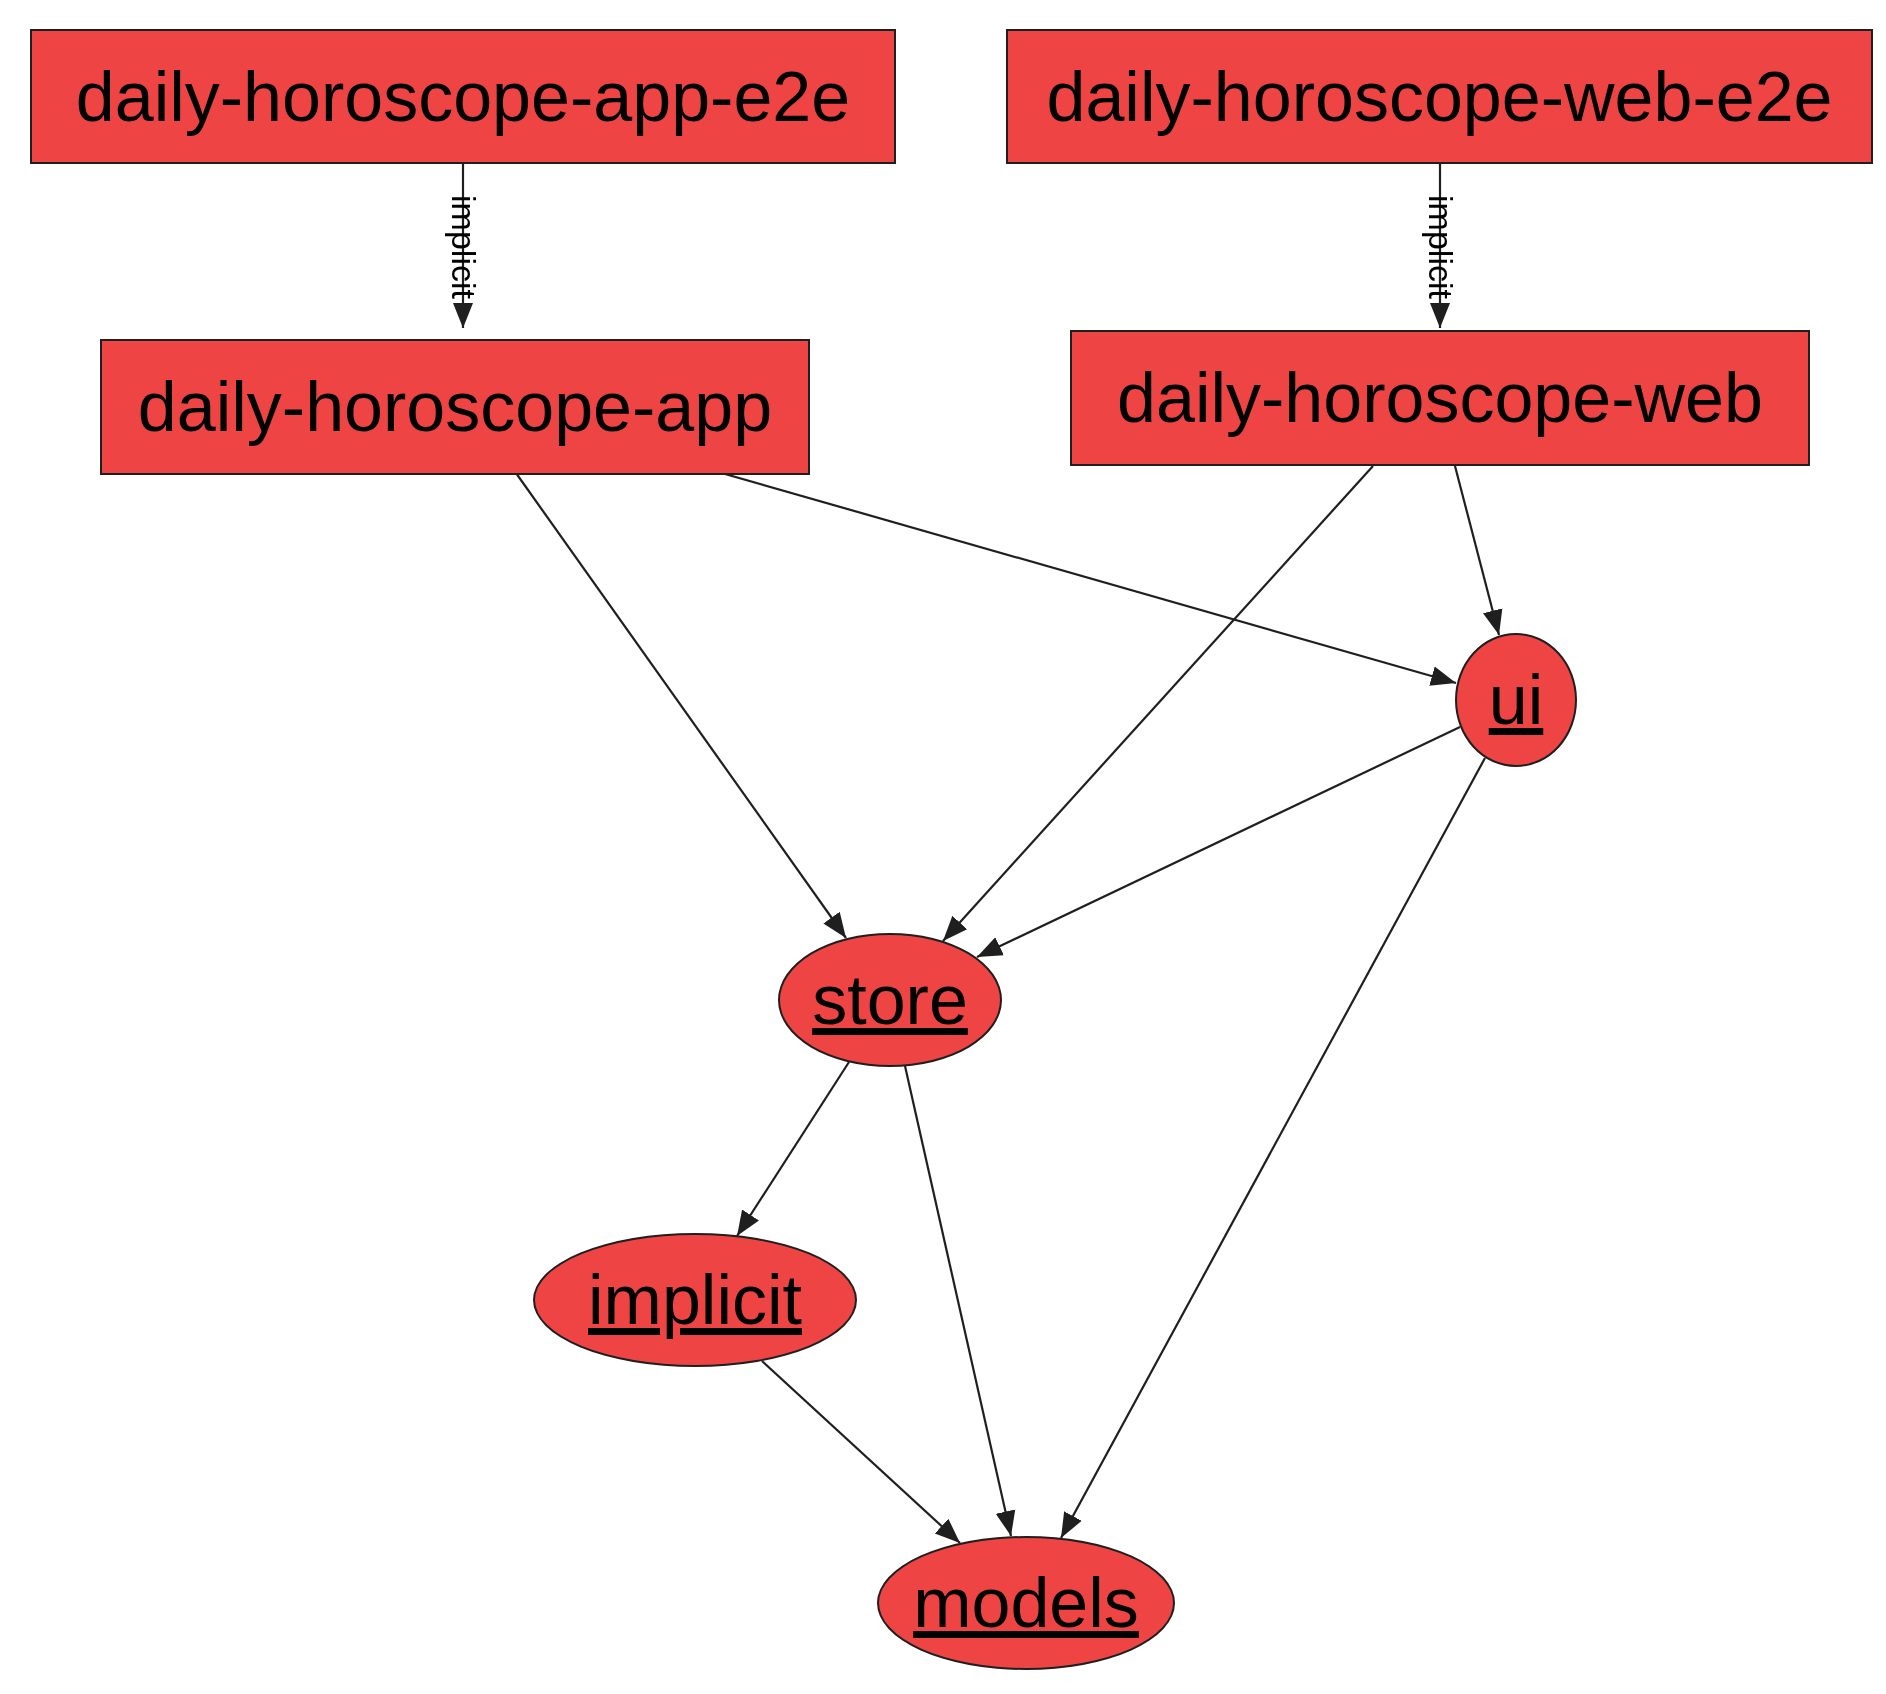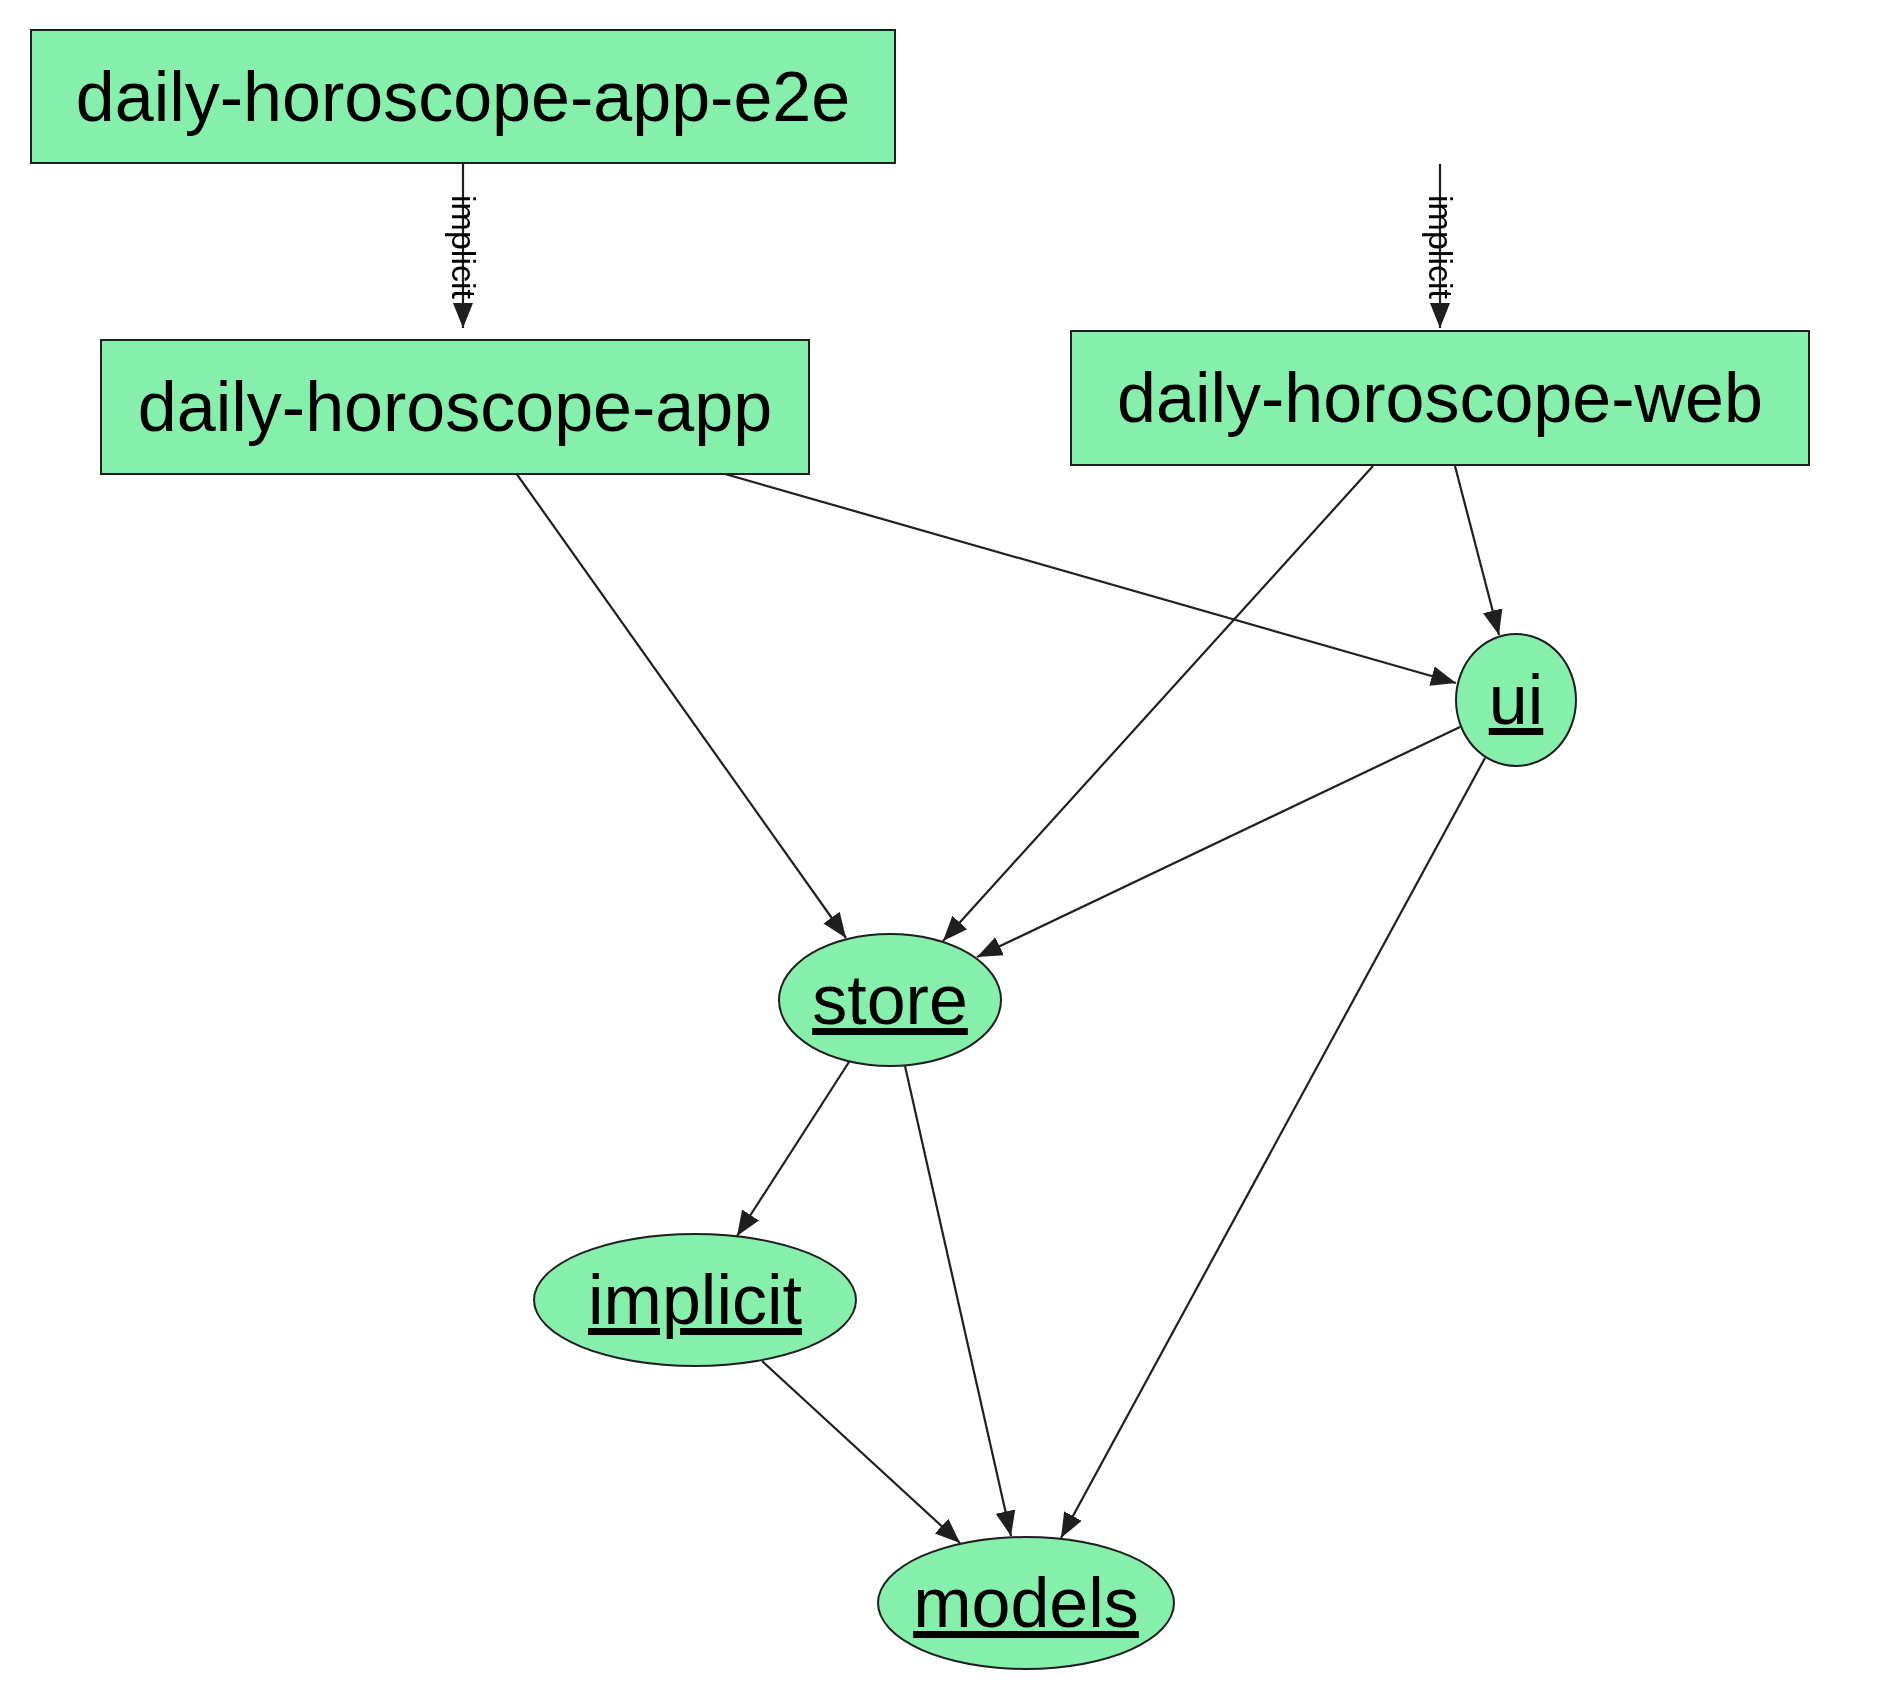--- a/index.html
+++ b/index.html
@@ -27,21 +27,21 @@
     stroke-width: 2.2;
     fill: none;
   }
   #arrowhead path {
     fill: #1f1f1f;
     stroke: none;
   }
   .node {
     position: absolute;
     box-sizing: border-box;
-    background: #86efac;
+    background: #ef4444;
     border: 2.5px solid #1f1f1f;
     display: flex;
     align-items: center;
     justify-content: center;
     font-size: 70px;
     line-height: 1;
     color: #000000;
     white-space: nowrap;
   }
   .node.ellipse {
@@ -78,20 +78,23 @@
         <line x1="1485" y1="758" x2="1061" y2="1538" class="edge-line" marker-end="url(#arrowhead)"></line>
         <line x1="849" y1="1062" x2="737" y2="1236" class="edge-line" marker-end="url(#arrowhead)"></line>
         <line x1="905" y1="1066" x2="1011" y2="1536" class="edge-line" marker-end="url(#arrowhead)"></line>
         <line x1="762" y1="1361" x2="960" y2="1543" class="edge-line" marker-end="url(#arrowhead)"></line>
       </g>
   </svg>
 
   <div class="node rect" style="left: 30px; top: 29px; width: 866px; height: 135px;">
     <span>daily-horoscope-app-e2e</span>
   </div>
+  <div class="node rect" style="left: 1006px; top: 29px; width: 867px; height: 135px;">
+    <span>daily-horoscope-web-e2e</span>
+  </div>
   <div class="node rect" style="left: 100px; top: 330px; width: 710px; height: 136px; margin-top: 9px;">
     <span>daily-horoscope-app</span>
   </div>
   <div class="node rect" style="left: 1070px; top: 330px; width: 740px; height: 136px;">
     <span>daily-horoscope-web</span>
   </div>
   <div class="node ellipse" style="left: 1455px; top: 633px; width: 122px; height: 134px;">
     <span>ui</span>
   </div>
   <div class="node ellipse" style="left: 778px; top: 933px; width: 224px; height: 134px;">

